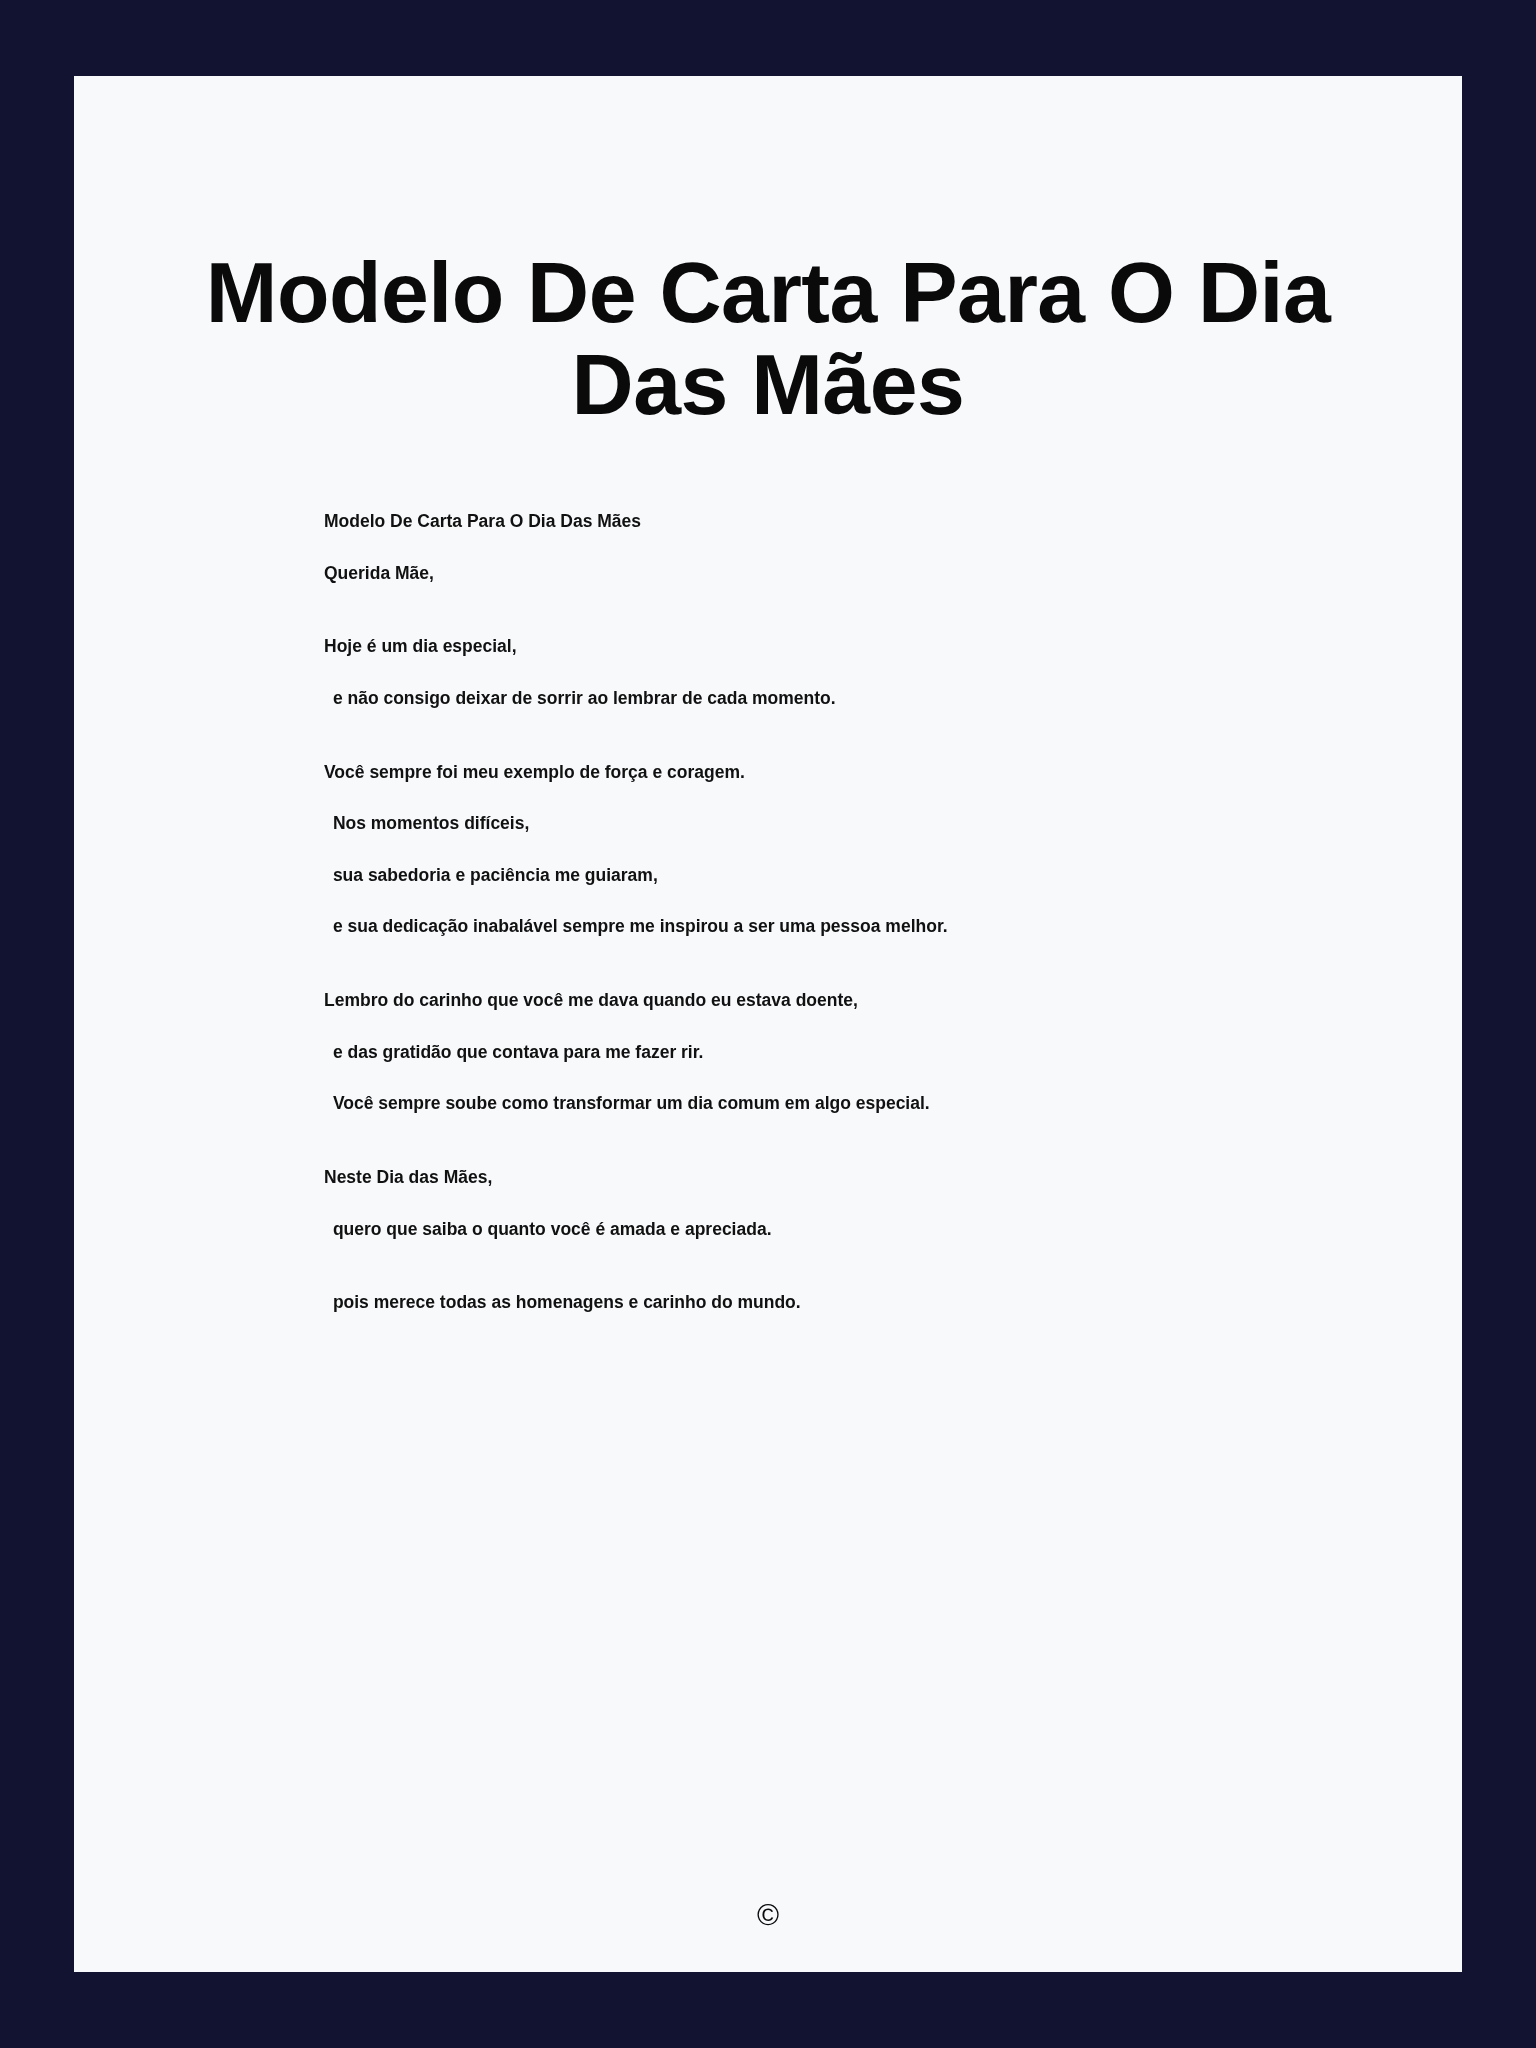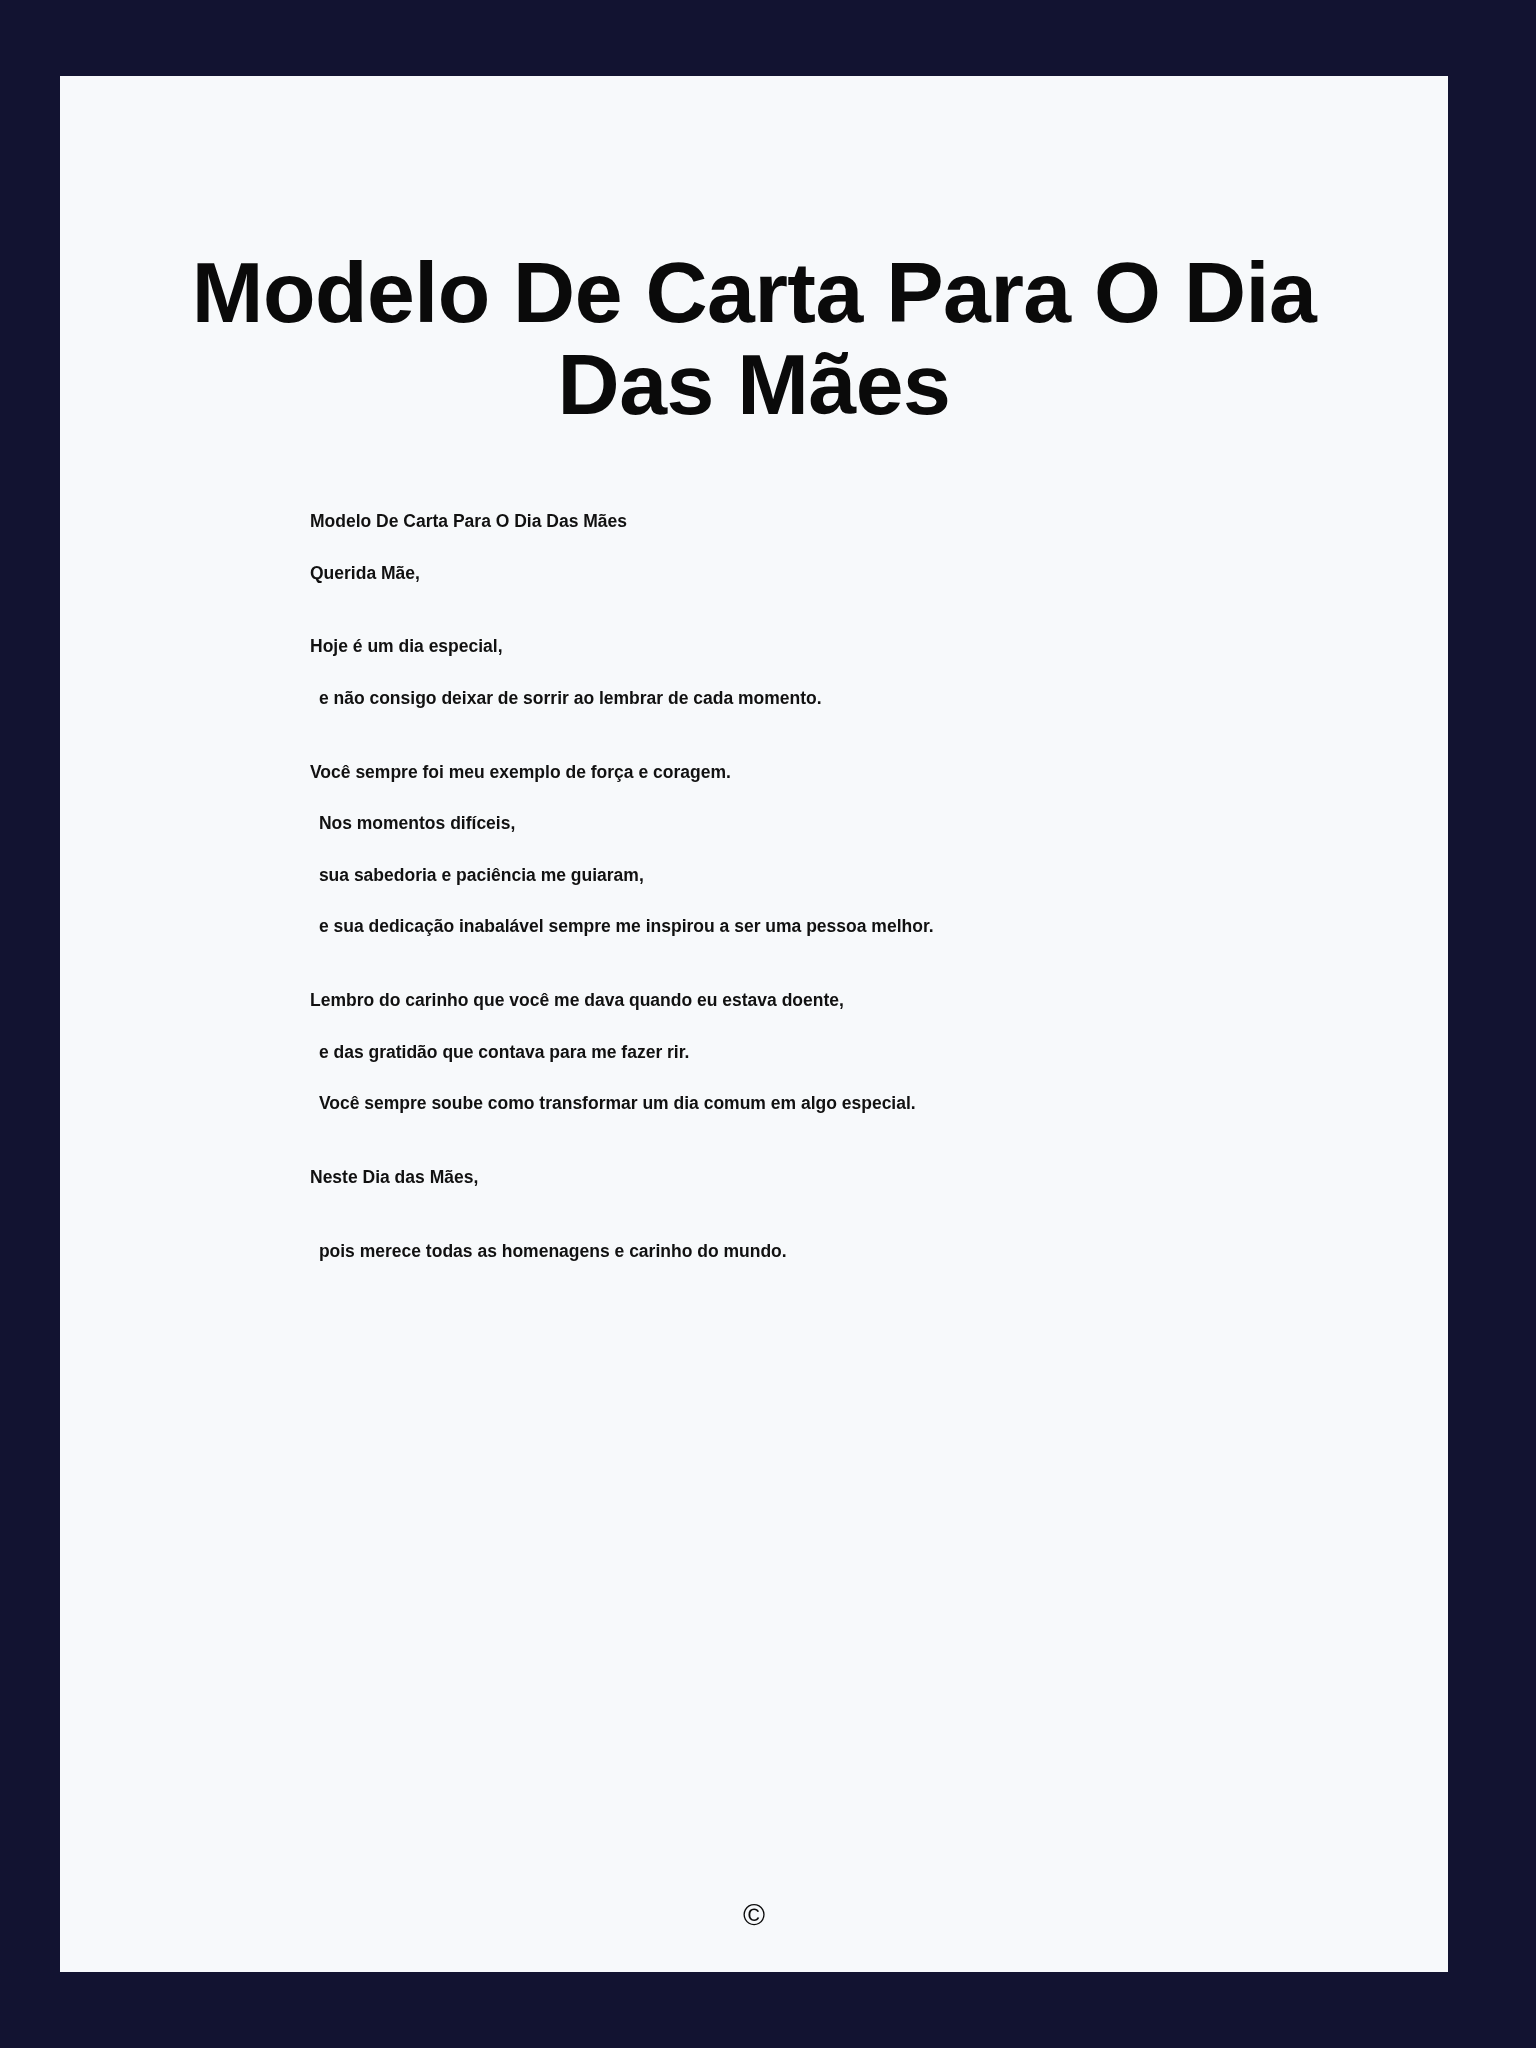--- a/index.html
+++ b/index.html
@@ -8,21 +8,21 @@
   }
   body {
     width: 1536px;
     height: 2048px;
     background: #121331;
     font-family: "Liberation Sans", sans-serif;
     overflow: hidden;
   }
   .page {
     position: absolute;
-    left: 60px;
+    left: 74px;
     top: 76px;
     width: 1388px;
     height: 1896px;
     background: #f7f9fb;
     box-sizing: border-box;
   }
   .title {
     margin: 0;
     padding: 170px 70px 0 70px;
     font-size: 86px;
@@ -94,20 +94,21 @@
 
     <div class="gap"></div>
 
     <p class="para">Lembro do carinho que você me dava quando eu estava doente,</p>
     <p class="para indent"> e das gratidão que contava para me fazer rir.</p>
     <p class="para indent"> Você sempre soube como transformar um dia comum em algo especial.</p>
 
     <div class="gap"></div>
 
     <p class="para">Neste Dia das Mães,</p>
+    <p class="para indent"> quero que saiba o quanto você é amada e apreciada.</p>
 
     <div class="gap"></div>
 
     <p class="para indent"> pois merece todas as homenagens e carinho do mundo.</p>
 
   </div>
 
   <div class="footer">
     <span class="copyright">©</span>
   </div>

